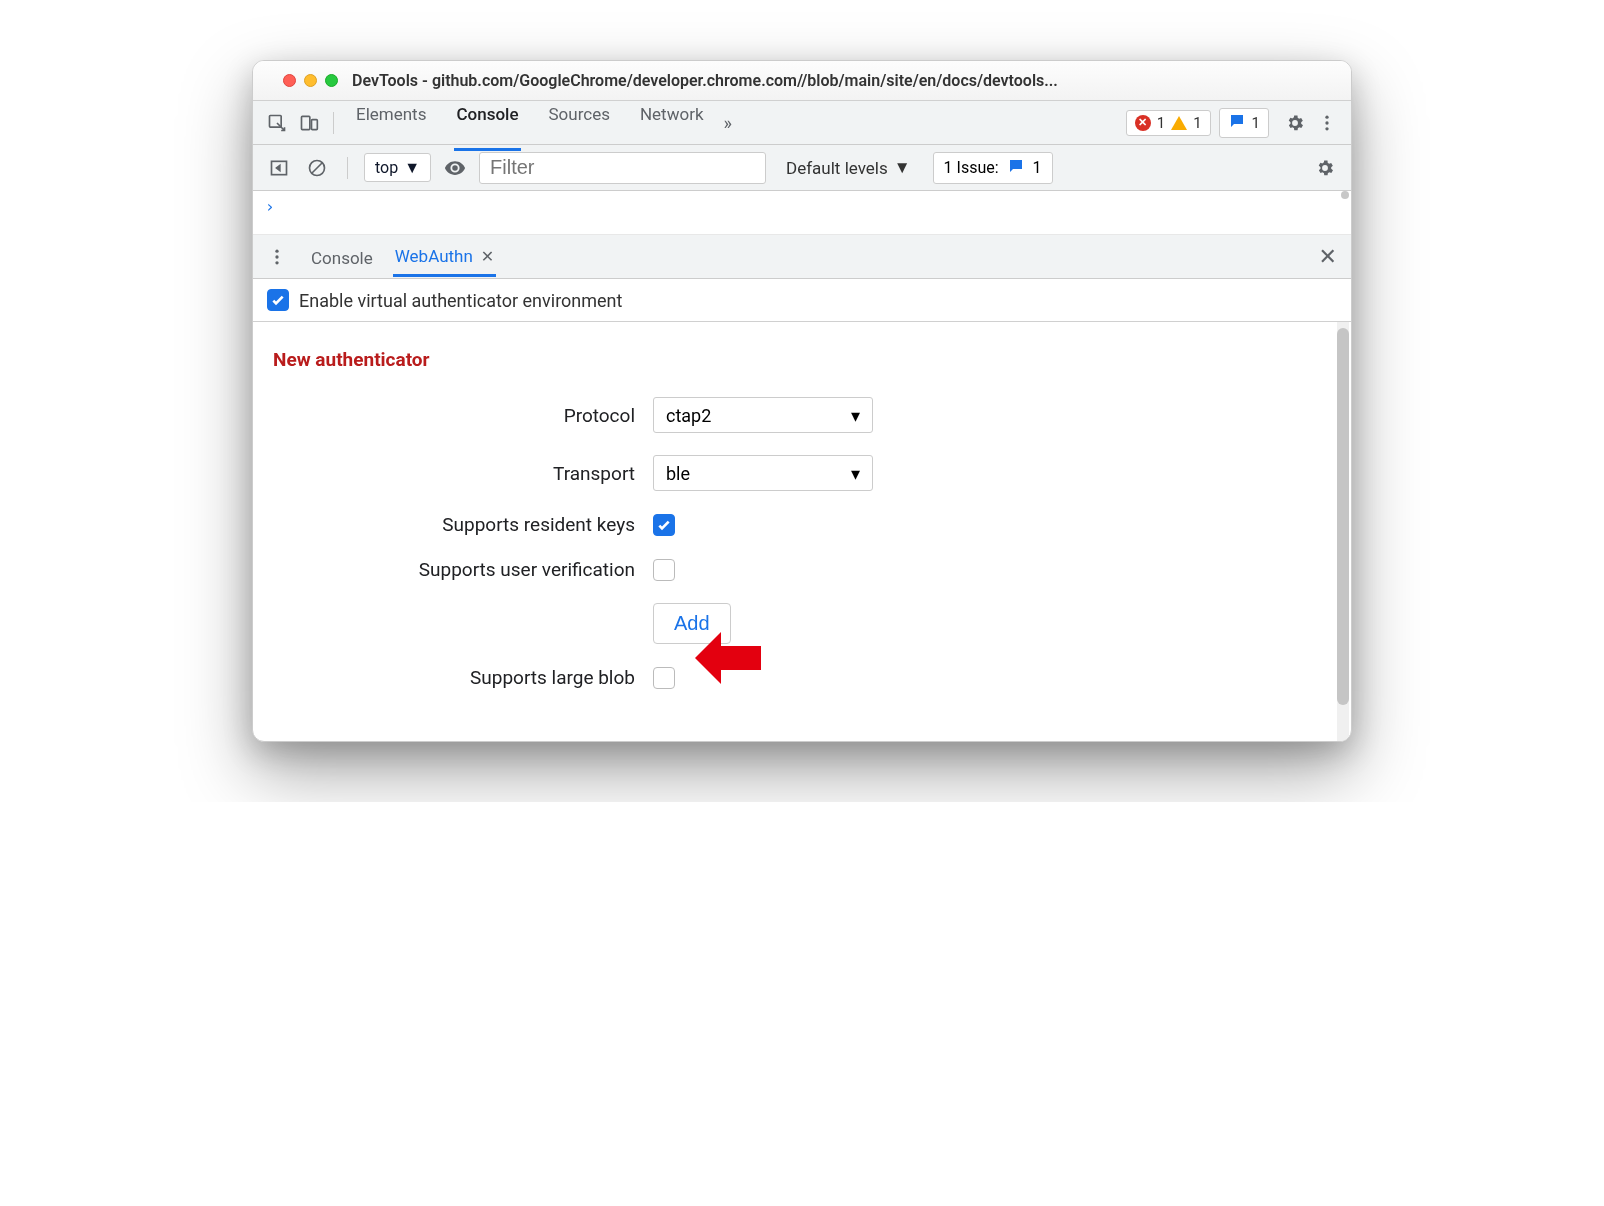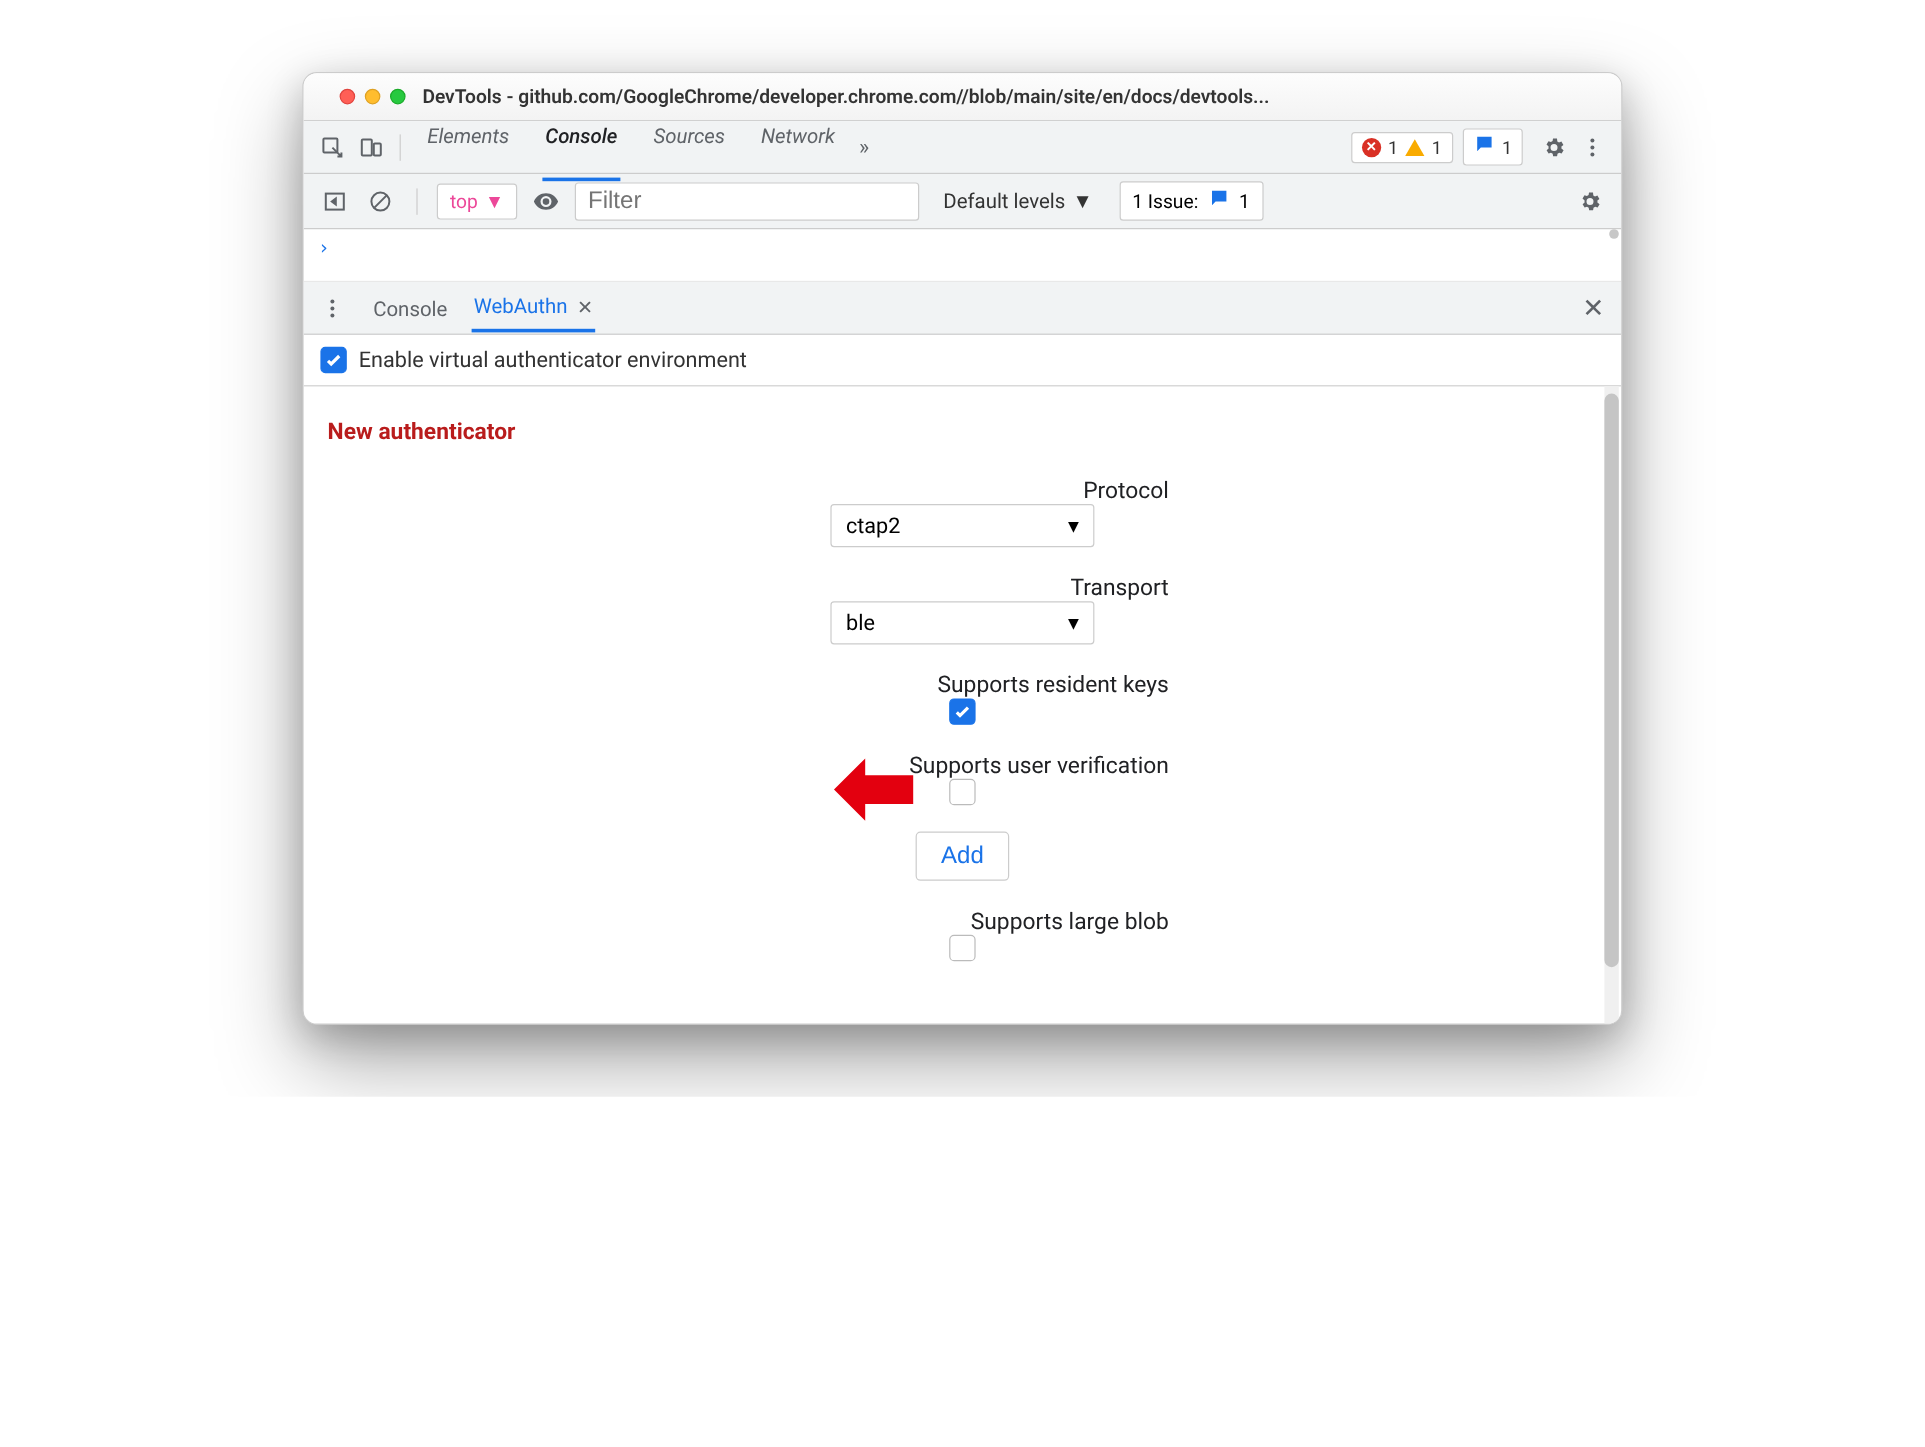--- a/index.html
+++ b/index.html
@@ -45,21 +45,21 @@
 }
 .icon-btn {
   width: 28px; height: 28px;
   display: flex; align-items: center; justify-content: center;
   color: #5f6368;
   cursor: pointer;
   border-radius: 3px;
 }
 .sep { width: 1px; height: 22px; background: #ccc; margin: 0 6px; }
 .tabs { display: flex; gap: 26px; margin-left: 10px; font-size: 17px; color: #5f6368; }
-.tab { padding: 10px 2px 24px; cursor: pointer; font-style: italic; }
+.tab { padding: 10px 2px 24px; cursor: pointer; }
 .tab.active { color: #202124; border-bottom: 3px solid #1a73e8; font-weight: 500; }
 .chevrons { color: #5f6368; font-size: 18px; margin-left: 14px; cursor: pointer; }
 .spacer { flex: 1; }
 .badge-group { display: flex; align-items: center; gap: 8px; }
 .badge-box {
   display: flex; align-items: center; gap: 6px;
   border: 1px solid #ccc; border-radius: 3px;
   padding: 3px 8px; font-size: 15px; color: #333; background:#fff;
 }
 .circle-icon { width: 16px; height: 16px; border-radius: 50%; display:flex; align-items:center; justify-content:center; color:#fff; font-size:11px; font-weight:bold; }
@@ -67,21 +67,21 @@
 .tri-yellow { width:0;height:0;border-left:8px solid transparent;border-right:8px solid transparent;border-bottom:14px solid #f9ab00; position:relative;}
 .msg-blue { color:#1a73e8; font-size:18px; }
 
 .console-toolbar {
   display: flex; align-items: center; height: 46px; padding: 0 12px;
   background: #f1f3f4; border-bottom: 1px solid #ccc; gap: 10px;
 }
 .ctx-select {
   display:flex; align-items:center; gap:6px;
   border:1px solid #ccc; background:#fff; padding:4px 10px; border-radius:3px;
-  font-size:16px; color:#ec4899; cursor:pointer;
+  font-size:16px; color:#0f172a; cursor:pointer;
 }
 .filter-input {
   flex: 0 0 280px;
   height: 32px; border:1px solid #ccc; border-radius:3px; padding:0 10px;
   font-size:20px; color:#777; background:#fff;
 }
 .levels { font-size:17px; color:#333; display:flex; align-items:center; gap:6px; cursor:pointer; margin-left:10px;}
 .issue-box {
   display:flex; align-items:center; gap:8px; border:1px solid #ccc; border-radius:3px;
   padding:4px 10px; font-size:16px; background:#fff; margin-left:12px;
@@ -107,21 +107,21 @@
   width:22px; height:22px; border-radius:4px; border:1px solid #bbb;
   display:flex; align-items:center; justify-content:center; background:#fff; cursor:pointer;
 }
 .chk.checked { background:#1a73e8; border-color:#1a73e8; color:#fff; }
 .chk svg { width:16px; height:16px; }
 
 .form-area {
   padding: 26px 20px 30px 20px; position:relative;
 }
 .form-title { font-size:19px; font-weight:700; color:#b91c1c; margin-bottom:26px; }
-.row { display:flex; align-items:center; margin-bottom:22px;flex-direction:column; }
+.row { display:flex; align-items:center; margin-bottom:22px; }
 .row-label { width:380px; text-align:right; padding-right:18px; font-size:19px; color:#202124; }
 .select {
   width:220px; height:36px; border:1px solid #ccc; border-radius:3px;
   display:flex; align-items:center; justify-content:space-between;
   padding:0 12px; font-size:18px; cursor:pointer; background:#fff;
 }
 .add-btn {
   border:1px solid #ccc; border-radius:4px; padding:8px 20px;
   font-size:20px; color:#1a73e8; background:#fff; cursor:pointer;
 }

